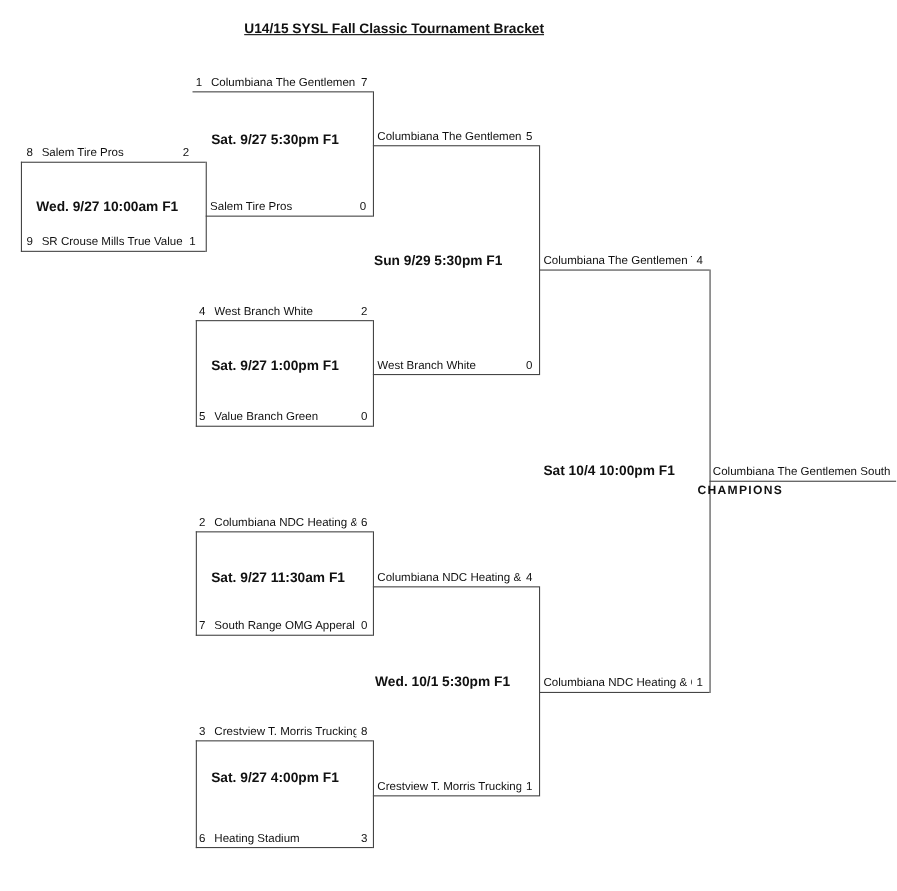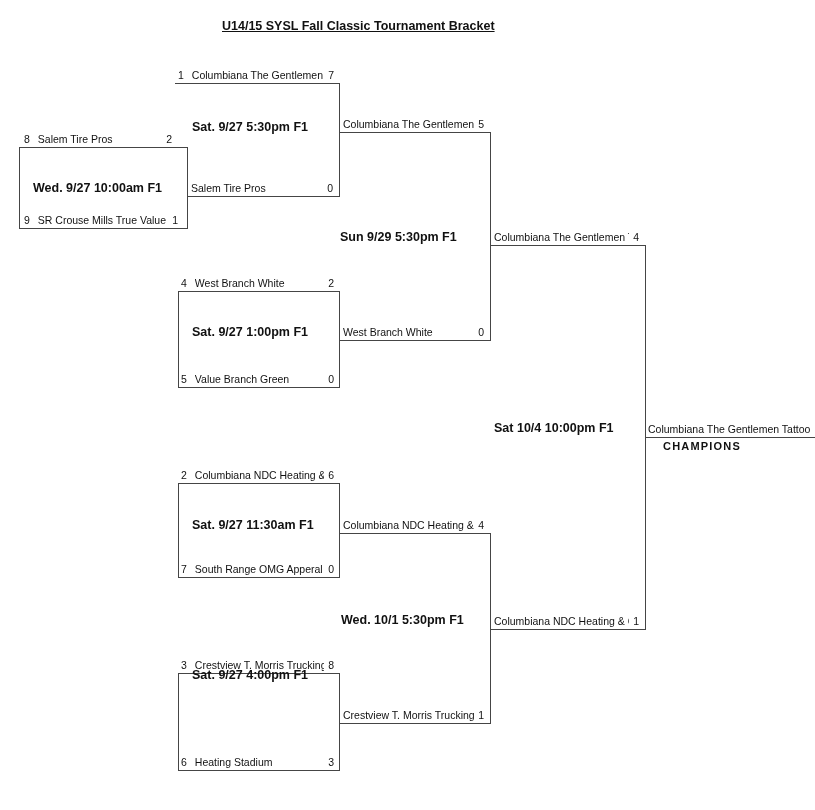--- a/index.html
+++ b/index.html
@@ -14,21 +14,21 @@
   .team{position:absolute;display:flex;align-items:baseline;font-size:10.5px;
         height:14px;line-height:14px;white-space:nowrap;overflow:hidden;box-sizing:border-box;}
   .team .seed{flex:0 0 auto;margin-right:8px;}
   .team .name{flex:0 1 auto;overflow:hidden;}
   .team .score{margin-left:auto;padding-left:4px;}
   .pad-playin{padding:0 15px 0 5px;}
   .pad-seeded{padding:0 5px 0 3px;}
   .pad-plain{padding:0 6px 0 4px;}
   .champ-name{position:absolute;left:646px;top:422px;width:169px;height:14px;line-height:14px;
               font-size:10.5px;white-space:nowrap;overflow:hidden;padding-left:2px;box-sizing:border-box;}
-  .champ-label{position:absolute;left:617px;top:440px;width:170px;text-align:center;
+  .champ-label{position:absolute;left:634px;top:440px;width:170px;text-align:left;
                font-size:11px;font-weight:bold;letter-spacing:1.2px;}
 </style>
 </head>
 <body>
 
 <div id="stage">
 
   <div class="title">U14/15 SYSL Fall Classic Tournament Bracket</div>
 
   <div class="hline" style="left:19px;top:147px;width:168px;"></div>
@@ -60,21 +60,21 @@
   <div class="vline" style="left:339px;top:673px;height:98px;"></div>
   <div class="vline" style="left:490px;top:132px;height:209px;"></div>
   <div class="vline" style="left:490px;top:533px;height:191px;"></div>
   <div class="vline" style="left:645px;top:245px;height:385px;"></div>
 
   <div class="glabel" style="left:33px;top:181px;">Wed. 9/27 10:00am F1</div>
   <div class="glabel" style="left:192px;top:120px;">Sat. 9/27 5:30pm F1</div>
   <div class="glabel" style="left:192px;top:325px;">Sat. 9/27 1:00pm F1</div>
   <div class="glabel" style="left:340px;top:230px;">Sun 9/29 5:30pm F1</div>
   <div class="glabel" style="left:192px;top:518px;">Sat. 9/27 11:30am F1</div>
-  <div class="glabel" style="left:192px;top:668px;text-align:center;">Sat. 9/27 4:00pm F1</div>
+  <div class="glabel" style="left:192px;top:700px;text-align:center;">Sat. 9/27 4:00pm F1</div>
   <div class="glabel" style="left:341px;top:613px;">Wed. 10/1 5:30pm F1</div>
   <div class="glabel" style="left:494px;top:421px;">Sat 10/4 10:00pm F1</div>
 
   <div class="team pad-playin" style="left:19px;top:132px;width:168px;">
     <span class="seed">8</span>
     <span class="name">Salem Tire Pros</span>
     <span class="score">2</span>
   </div>
   <div class="team pad-playin" style="left:19px;top:213px;width:168px;padding-right:9px;">
     <span class="seed">9</span>
@@ -145,16 +145,16 @@
 
   <div class="team pad-plain" style="left:490px;top:230px;width:155px;">
     <span class="name">Columbiana The Gentlemen Tat</span>
     <span class="score">4</span>
   </div>
   <div class="team pad-plain" style="left:490px;top:614px;width:155px;">
     <span class="name">Columbiana NDC Heating &amp; Co</span>
     <span class="score">1</span>
   </div>
 
-  <div class="champ-name">Columbiana The Gentlemen Tattoo</div>
+  <div class="champ-name">Columbiana The Gentlemen South</div>
   <div class="champ-label">CHAMPIONS</div>
 
 </div>
 
 </body></html>

